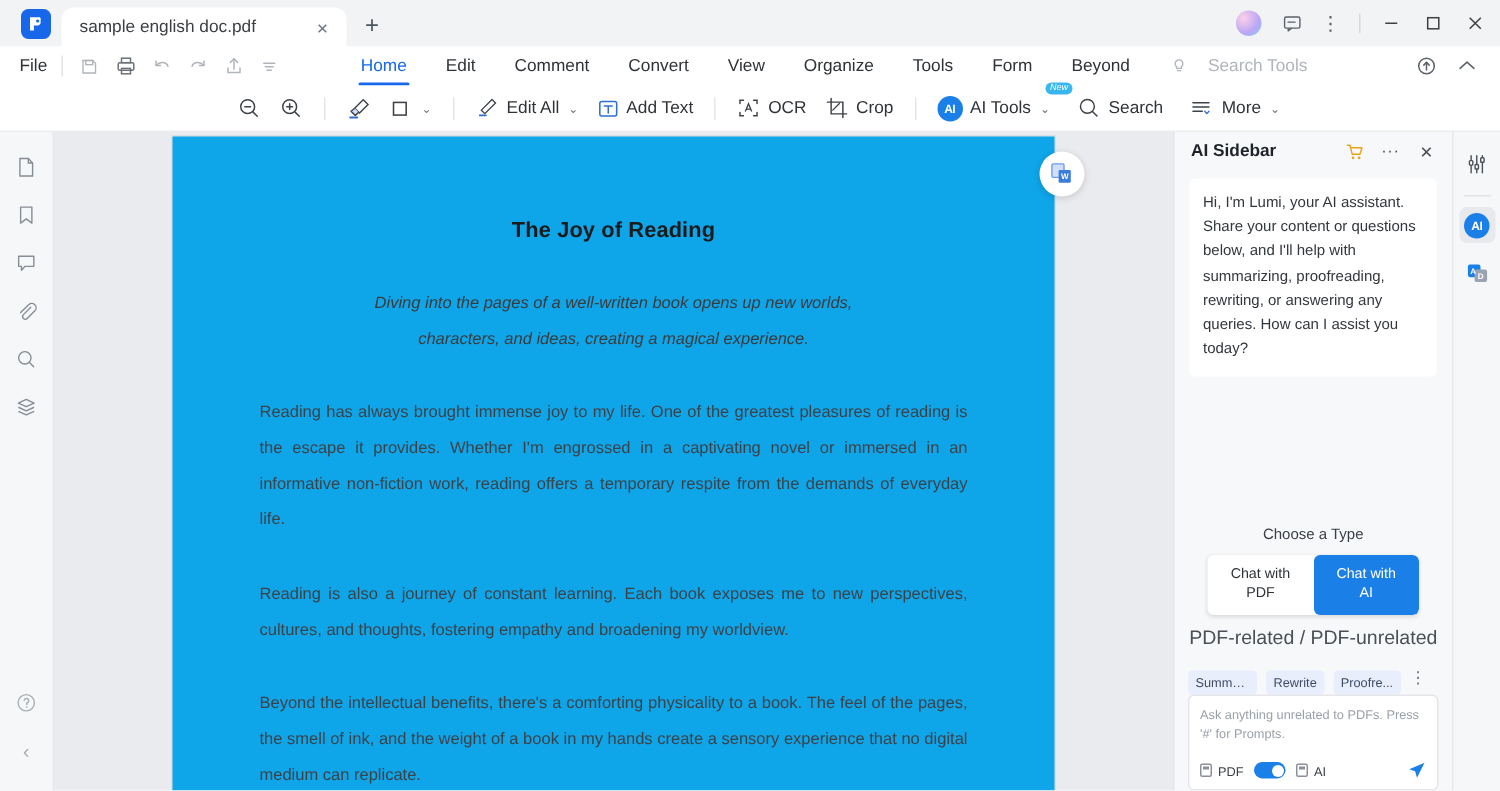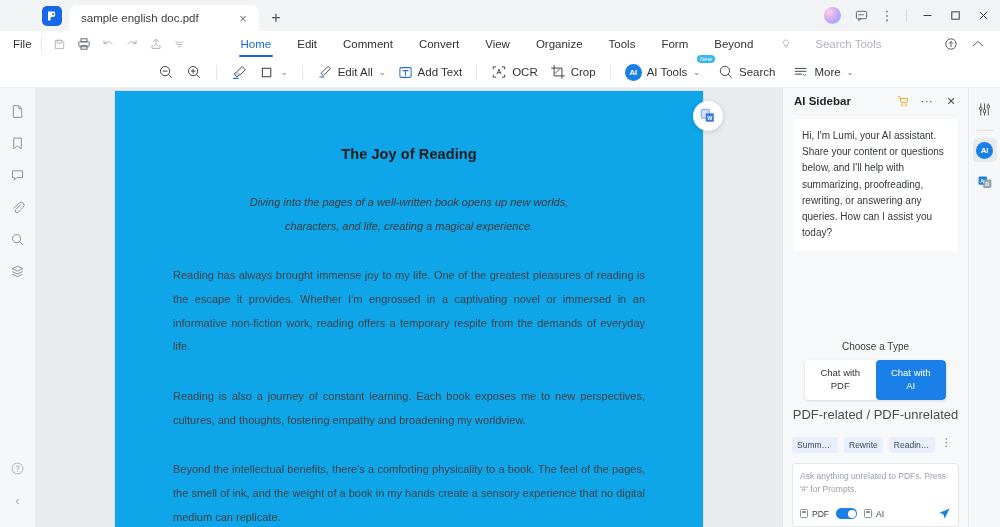--- a/index.html
+++ b/index.html
@@ -8,21 +8,21 @@
     overflow: hidden;
     font-family: "Liberation Sans", sans-serif;
     background: #ffffff;
     color: #1f2328;
   }
   .app { width: 1000px; height: 527px; position: relative; display: flex; flex-direction: column; background:#fff; }
 
   
   .titlebar {
     height: 31px; display: flex; align-items: flex-end;
-    background: #f2f3f5; position: relative; flex: 0 0 31px; padding-left: 28px;
+    background: #f2f3f5; position: relative; flex: 0 0 31px;
   }
   .app-logo {
     width: 20px; height: 20px; border-radius: 5px;
     background: #1667ea; margin: 0 7px 5px 14px;
     display:flex; align-items:center; justify-content:center; flex:0 0 auto;
   }
   .app-logo svg { display:block; }
   .tab {
     height: 26px; min-width: 190px; max-width: 200px;
     background: #ffffff; border-radius: 8px 8px 0 0;
@@ -54,21 +54,21 @@
   .menu-file { margin-right: 9px; color:#2f3337; }
   .msep { width:1px; height:14px; background:#e3e5e8; margin-right:6px; }
   .qicon { width: 24px; height: 22px; display:flex; align-items:center; justify-content:center; color:#a8adb4; }
   .qicon.en { color:#4a5057; }
   .menu-tabs { display:flex; align-items:center; gap:0; margin-left: 36px; }
   .menu-tab { padding: 0 13px; height: 26px; display:flex; align-items:center; position:relative; color:#2f3337; white-space:nowrap; }
   .menu-tab.active { color: #1667ea; }
   .menu-tab.active::after {
     content:''; position:absolute; left: 11px; right: 11px; bottom: 0; height: 2px; background: #1667ea; border-radius: 1px;
   }
-  .search-tools { display:flex; align-items:center; gap:23px; margin-left: 14px; color:#b0b5bb; }
+  .search-tools { display:flex; align-items:center; gap:13px; margin-left: 14px; color:#b0b5bb; }
   .menubar-right { margin-left:auto; display:flex; align-items:center; gap:3px; padding-right: 10px; color:#5a6169; }
 
   
   .toolbar {
     height: 31px; display:flex; align-items:center; background:#fff;
     font-size: 11.5px; color:#2f3337; padding-left: 152px; flex: 0 0 31px;
     border-bottom: 1px solid #eceef0; position: relative;
   }
   .tool { display:flex; align-items:center; gap:5px; height:24px; padding: 0 6px; border-radius:5px; color:#2f3337; white-space:nowrap;}
   .tool .lbl { font-size: 11.5px; }
@@ -131,21 +131,21 @@
   .seg-btn { flex:1; text-align:center; font-size: 9.5px; line-height:1.35; padding: 7px 2px; color:#2f3337; }
   .seg-btn.active { background:#1b7fe8; color:#fff; border-radius: 4px; }
   .seg-hint { text-align:center; font-size: 13px; color:#4a4f55; margin-top: 7px; }
   .chips { display:flex; gap: 6px; padding: 0 9px; margin-top: 15px; }
   .chip {
     background:#e8eefb; color:#3c4c66; font-size: 8.5px;
     border-radius: 3px; padding: 3px 5px; white-space:nowrap; max-width: 46px; overflow:hidden; text-overflow:ellipsis;
   }
   .chip-more { color:#6b7280; font-size: 11px; line-height: 1; letter-spacing: 1px; }
   .composer {
-    margin: 10px 9px 0 9px; background:#fff; border:1px solid #e4e6ea; border-radius:4px;
+    margin: 0 9px 0 9px; background:#fff; border:1px solid #e4e6ea; border-radius:4px;
     height: 64px; padding: 6px 7px; display:flex; flex-direction:column; position:relative;
   }
   .composer-ph { font-size: 8.5px; color:#9aa0a8; line-height:1.5; }
   .composer-bar { margin-top:auto; display:flex; align-items:center; gap: 4px; }
   .mini-ico { width:8px; height:9px; border:1px solid #8a9099; border-radius:1.5px; display:inline-block; position:relative; }
   .mini-ico::after{content:'';position:absolute;left:1px;right:1px;top:1px;height:2px;background:#8a9099;}
   .cb-label { font-size: 8.5px; color:#3a3f45; }
   .toggle { width: 21px; height: 11px; border-radius: 6px; background:#1b7fe8; position:relative; margin: 0 3px; }
   .toggle::after { content:''; position:absolute; width:8px; height:8px; border-radius:50%; background:#fff; top:1.5px; right:1.5px; }
   .send { margin-left:auto; color:#1b7fe8; display:flex; align-items:center; }
@@ -417,21 +417,21 @@
         </div>
         <div class="rail-icon" style="font-size:13px;color:#a8adb4;">‹</div>
       </div>
     </div>
 
     <div class="docarea">
       <div class="page">
         <div class="doc-title">The Joy of Reading</div>
         <div class="doc-sub">
           <div>Diving into the pages of a well-written book opens up new worlds,</div>
-          <div>characters, and life, creating a magical experience.</div>
+          <div>characters, and ideas, creating a magical experience.</div>
         </div>
         <p class="doc-p">Reading has always brought immense joy to my life. One of the greatest pleasures of reading is the escape it provides. Whether I'm engrossed in a captivating novel or immersed in an informative non-fiction work, reading offers a temporary respite from the demands of everyday life.</p>
         <p class="doc-p">Reading is also a journey of constant learning. Each book exposes me to new perspectives, cultures, and thoughts, fostering empathy and broadening my worldview.</p>
         <p class="doc-p last">Beyond the intellectual benefits, there's a comforting physicality to a book. The feel of the pages, the smell of ink, and the weight of a book in my hands create a sensory experience that no digital medium can replicate.</p>
 
         <div class="convert-fab">
           <svg width="18" height="18" viewBox="0 0 20 20">
             <rect x="2.5" y="2.5" width="9" height="10" rx="1" fill="#cfe0f8" stroke="#6d9ae8" stroke-width="1"></rect>
             <rect x="7.5" y="7" width="9" height="9.5" rx="1" fill="#3b7ddd"></rect>
             <text x="12" y="14" font-size="6" fill="#fff" text-anchor="middle" font-family="Liberation Sans, sans-serif" font-weight="bold">W</text>
@@ -469,21 +469,21 @@
             <div>Chat with</div>
             <div>AI</div>
           </div>
         </div>
         <div class="seg-hint">PDF-related / PDF-unrelated</div>
       </div>
 
       <div class="chips">
         <span class="chip">Summa...</span>
         <span class="chip">Rewrite</span>
-        <span class="chip">Reading...</span>
+        <span class="chip">Proofre...</span>
         <span class="chip-more">⋮</span>
       </div>
 
       <div class="composer">
         <div class="composer-ph">Ask anything unrelated to PDFs. Press '#' for Prompts.</div>
         <div class="composer-bar">
           <span class="mini-ico"></span>
           <span class="cb-label">PDF</span>
           <span class="toggle"></span>
           <span class="mini-ico"></span>

